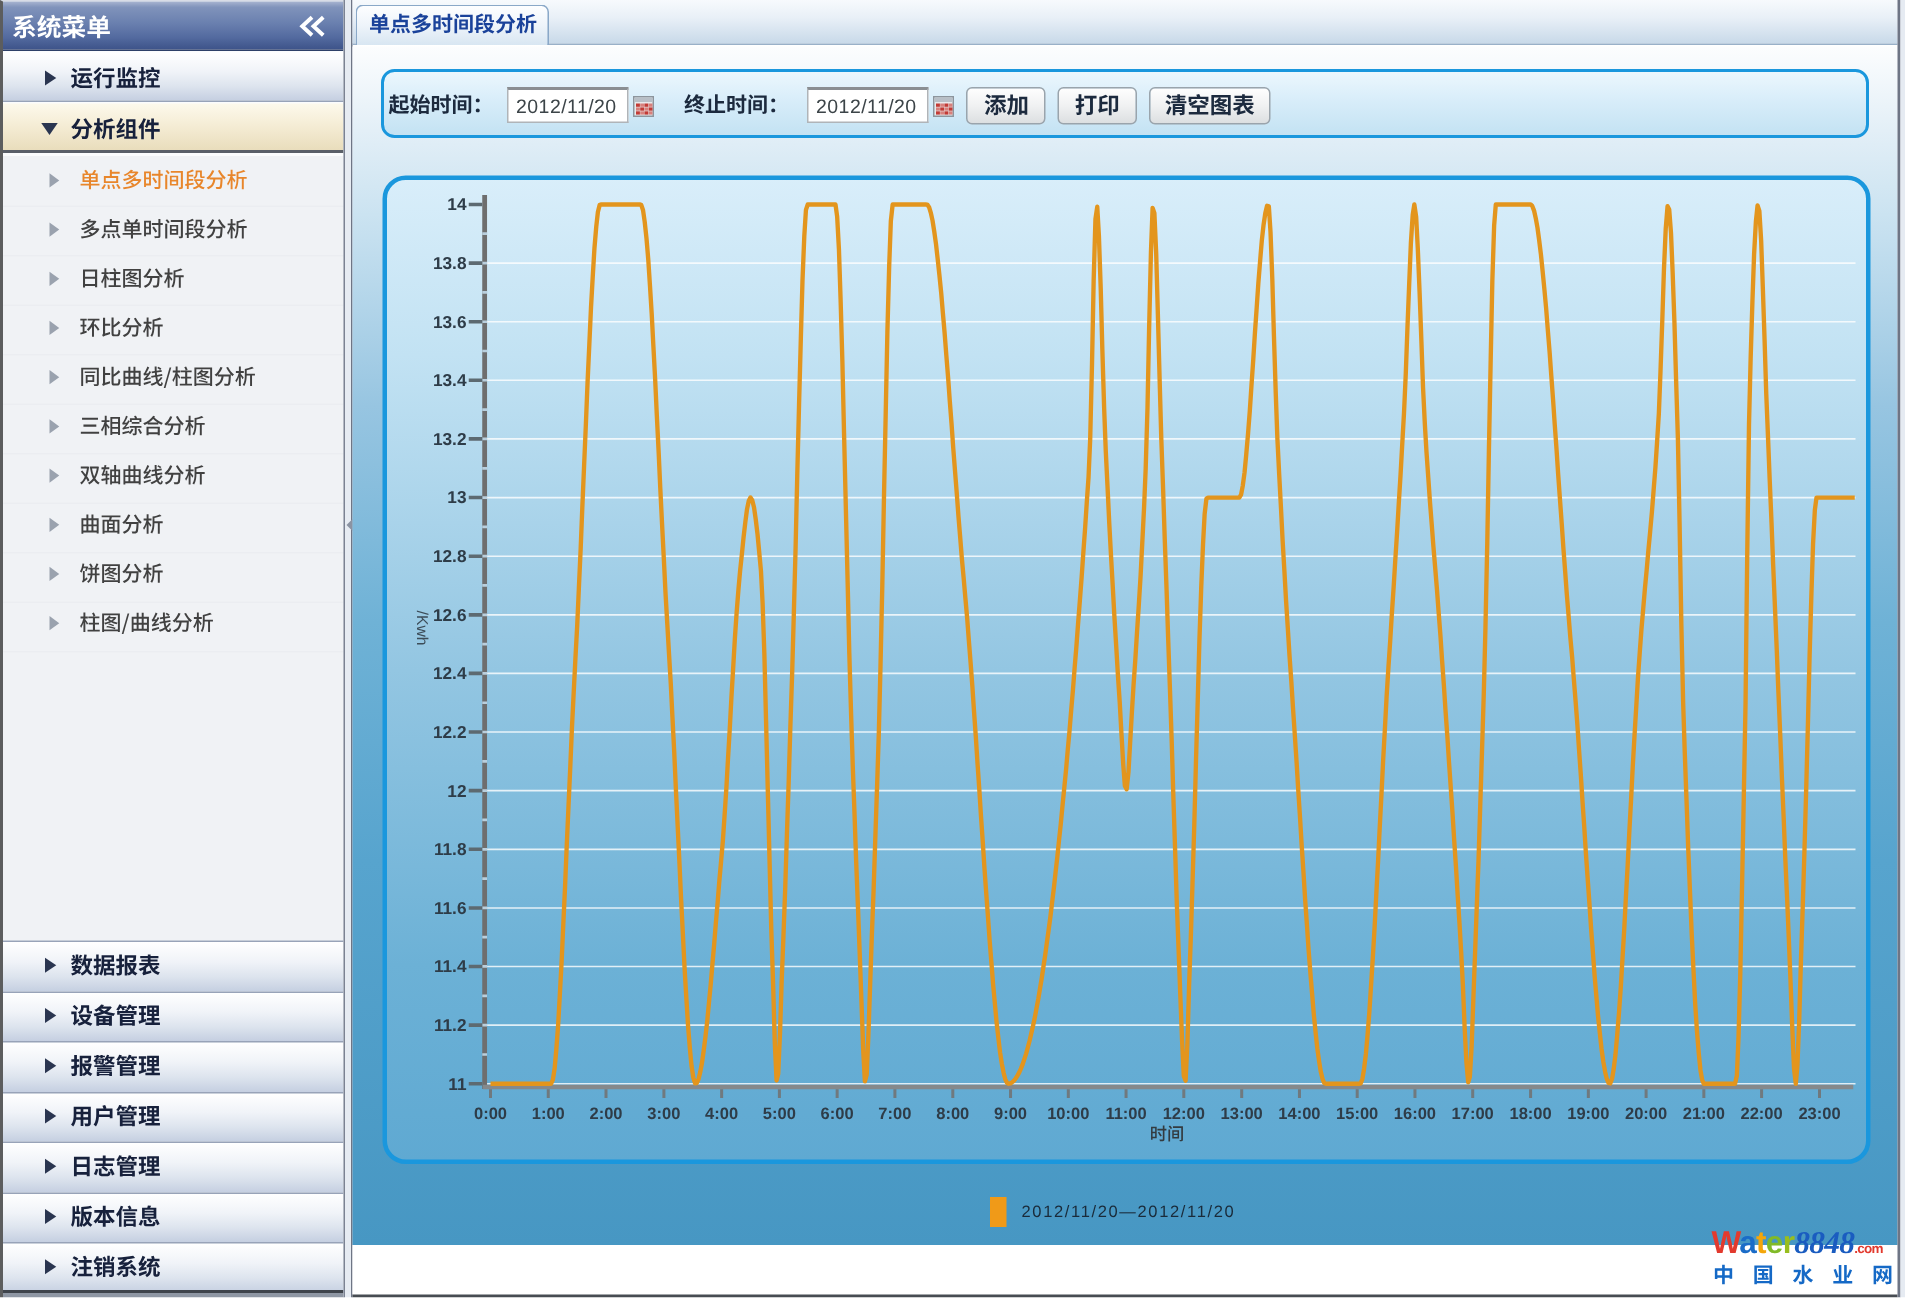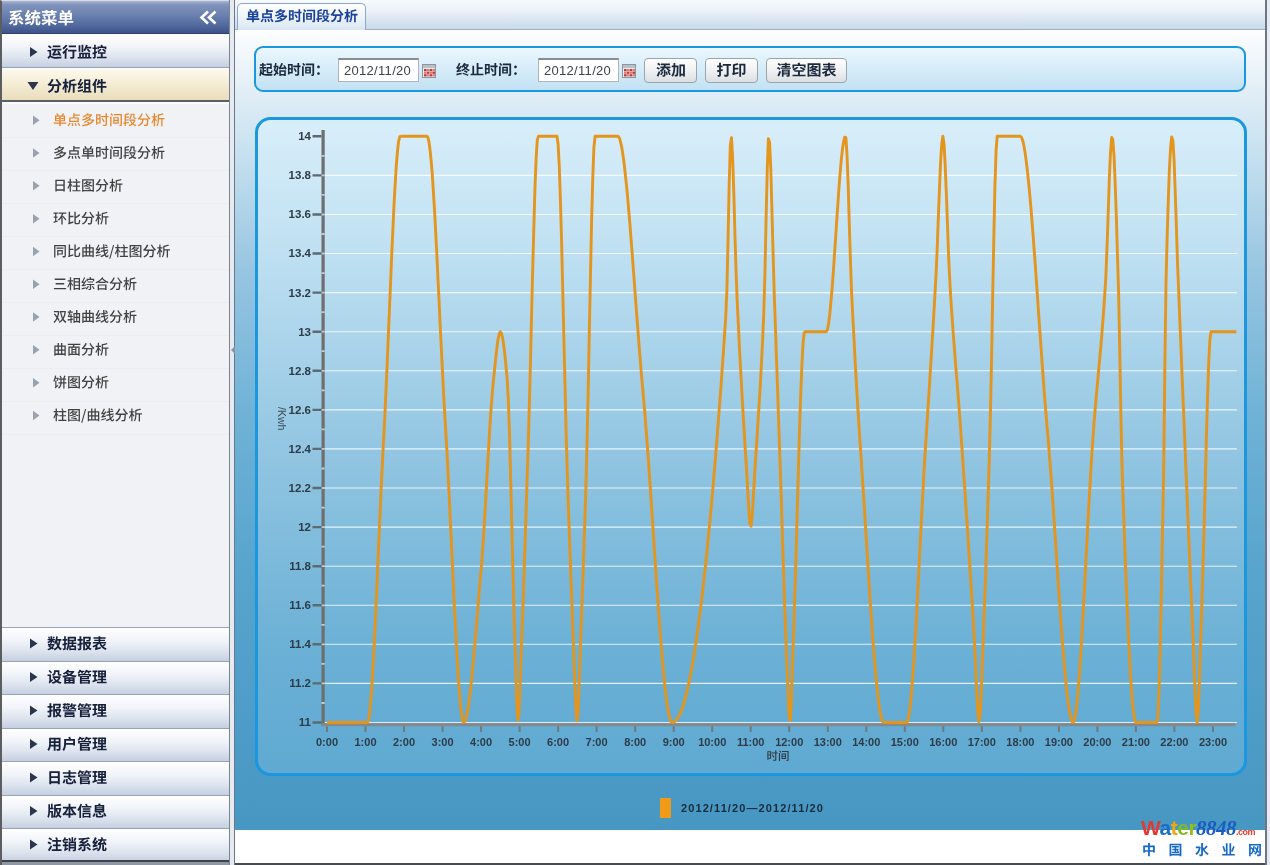--- a/index.html
+++ b/index.html
@@ -231,21 +231,21 @@
     <text x="1020.4" y="746" text-anchor="middle" font-size="11" font-weight="bold" fill="#2e3c48">18:00</text>
     <text x="1058.9" y="746" text-anchor="middle" font-size="11" font-weight="bold" fill="#2e3c48">19:00</text>
     <text x="1097.4" y="746" text-anchor="middle" font-size="11" font-weight="bold" fill="#2e3c48">20:00</text>
     <text x="1135.9" y="746" text-anchor="middle" font-size="11" font-weight="bold" fill="#2e3c48">21:00</text>
     <text x="1174.4" y="746" text-anchor="middle" font-size="11" font-weight="bold" fill="#2e3c48">22:00</text>
     <text x="1213.0" y="746" text-anchor="middle" font-size="11" font-weight="bold" fill="#2e3c48">23:00</text>
     <text transform="translate(278,407) rotate(90)" font-size="10.5" fill="#3c4c58">/Kwh</text>
   </svg>
 
 <div class="abs" style="left:660px;top:798px;width:11px;height:19.5px;background:#f09a18"></div>
-<div class="abs" style="left:681px;top:802px;font-size:11px;font-weight:bold;color:#1a2b3a;letter-spacing:1.1px">2012/11/20—2012/11/20</div>
+<div class="abs" style="left:681px;top:802px;font-size:11px;font-weight:normal;color:#1a2b3a;letter-spacing:1.1px">2012/11/20—2012/11/20</div>
 
 <div class="abs" style="left:1141px;top:816px;font-size:21px;font-weight:bold;letter-spacing:-0.5px"><span style="color:#e23a2e">W</span><span style="color:#1a6cc8">a</span><span style="color:#f4a60a">t</span><span style="color:#80ba28">e</span><span style="color:#98be1e">r</span><span style="font-family:'Liberation Serif',serif;font-style:italic;color:#1a5cc0">8848</span><span style="font-size:9px;color:#e23a2e">.com</span></div>
 <svg style="position:absolute;left:0;top:0;z-index:45" width="235" height="865">
     <path d="M30 47L30 57L37.5 52.0Z" fill="#2a3550"></path>
     <path d="M27.5 82L38.5 82L33.0 90Z" fill="#2a3550"></path>
     <path d="M33 115.5L33 125.0L39.5 120.25Z" fill="#9aa2ae"></path>
     <path d="M33 148.3L33 157.8L39.5 153.05Z" fill="#9aa2ae"></path>
     <path d="M33 181.1L33 190.6L39.5 185.85Z" fill="#9aa2ae"></path>
     <path d="M33 213.9L33 223.4L39.5 218.65Z" fill="#9aa2ae"></path>
     <path d="M33 246.7L33 256.2L39.5 251.45Z" fill="#9aa2ae"></path>

